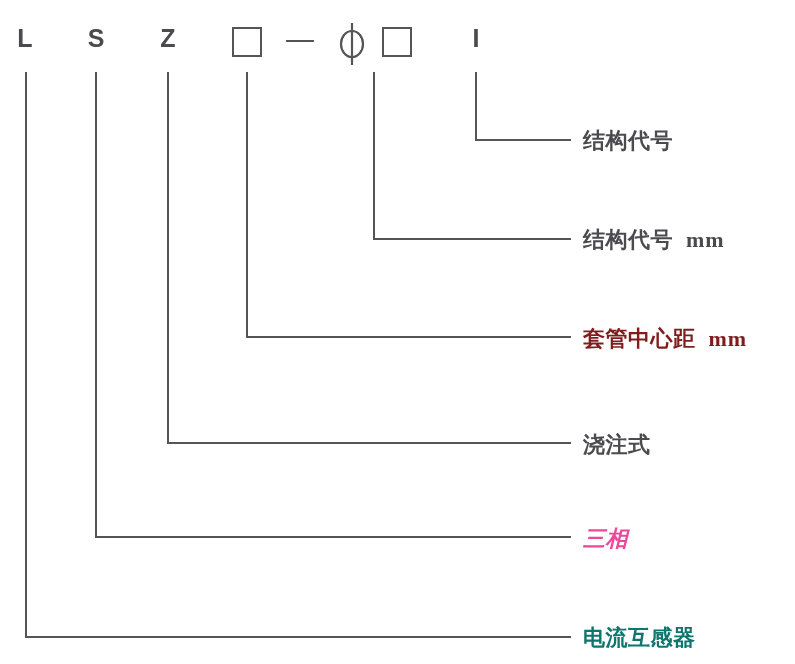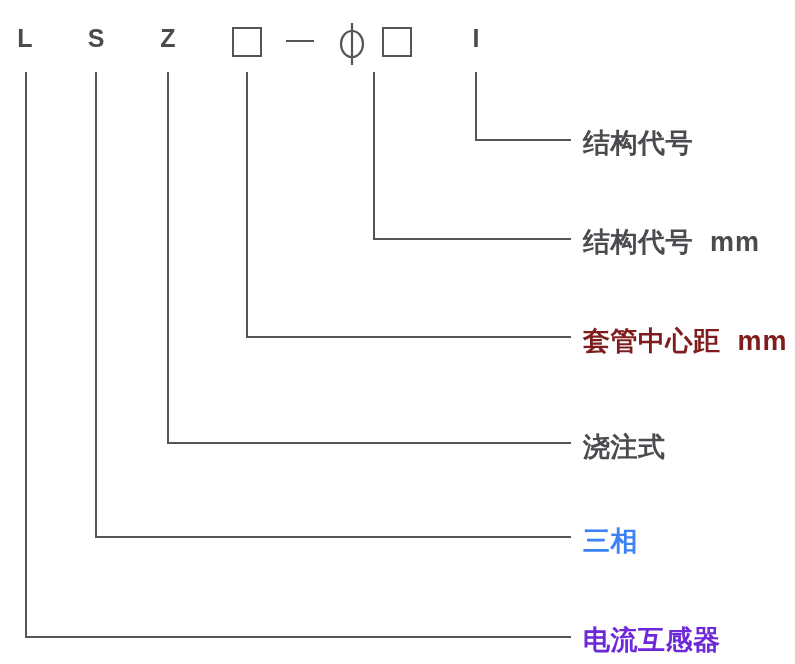--- a/index.html
+++ b/index.html
@@ -46,29 +46,29 @@
   .glyph-dash {
     position: absolute;
     background: #555558;
     height: 2px;
   }
   .glyph-phi {
     position: absolute;
   }
   .label {
     position: absolute;
-    font-size: 27px;
+    font-size: 22px;
     font-weight: bold;
     color: #4a4a4f;
     white-space: nowrap;
     line-height: 1;
     letter-spacing: 0.5px;
   }
   .label .unit {
-    font-family: Liberation Sans, sans-serif;
+    font-family: Liberation Serif, serif;
     letter-spacing: 1px;
     margin-top: 24px;
   }
 </style>
 </head>
 <body>
 
 <div id="diagram-root">
 
   <svg id="leader-lines" viewBox="0 0 795 664">
@@ -94,17 +94,17 @@
         </svg></div>
       <div class="glyph-box" style="left: 382px; top: 27px; width: 30px; height: 30px; border-color: rgb(85, 85, 88);"></div>
       <div class="code-char" style="left: 456px; top: 26px; width: 40px; color: rgb(74, 74, 79);">I</div>
     </div>
 
   <div id="callout-labels">
       <div class="label" style="left: 583px; top: 130px; color: rgb(74, 74, 79);"><span>结构代号</span></div>
       <div class="label" style="left: 583px; top: 229px; color: rgb(74, 74, 79);"><span>结构代号</span><span class="unit">&nbsp;&nbsp;mm</span></div>
       <div class="label" style="left: 583px; top: 328px; color: #7f1d1d;"><span>套管中心距</span><span class="unit">&nbsp;&nbsp;mm</span></div>
       <div class="label" style="left: 583px; top: 434px; color: rgb(74, 74, 79); text-align: center;"><span>浇注式</span></div>
-      <div class="label" style="left: 583px; top: 528px; color: #3b82f6;"><span>三相</span></div>
-      <div class="label" style="left: 583px; top: 627px; color: #6d28d9;"><span>电流互感器</span></div>
+      <div class="label" style="left: 583px; top: 528px; color: #ec4899; font-style: italic;"><span>三相</span></div>
+      <div class="label" style="left: 583px; top: 627px; color: #0f766e;"><span>电流互感器</span></div>
     </div>
 
 </div>
 
 </body></html>

